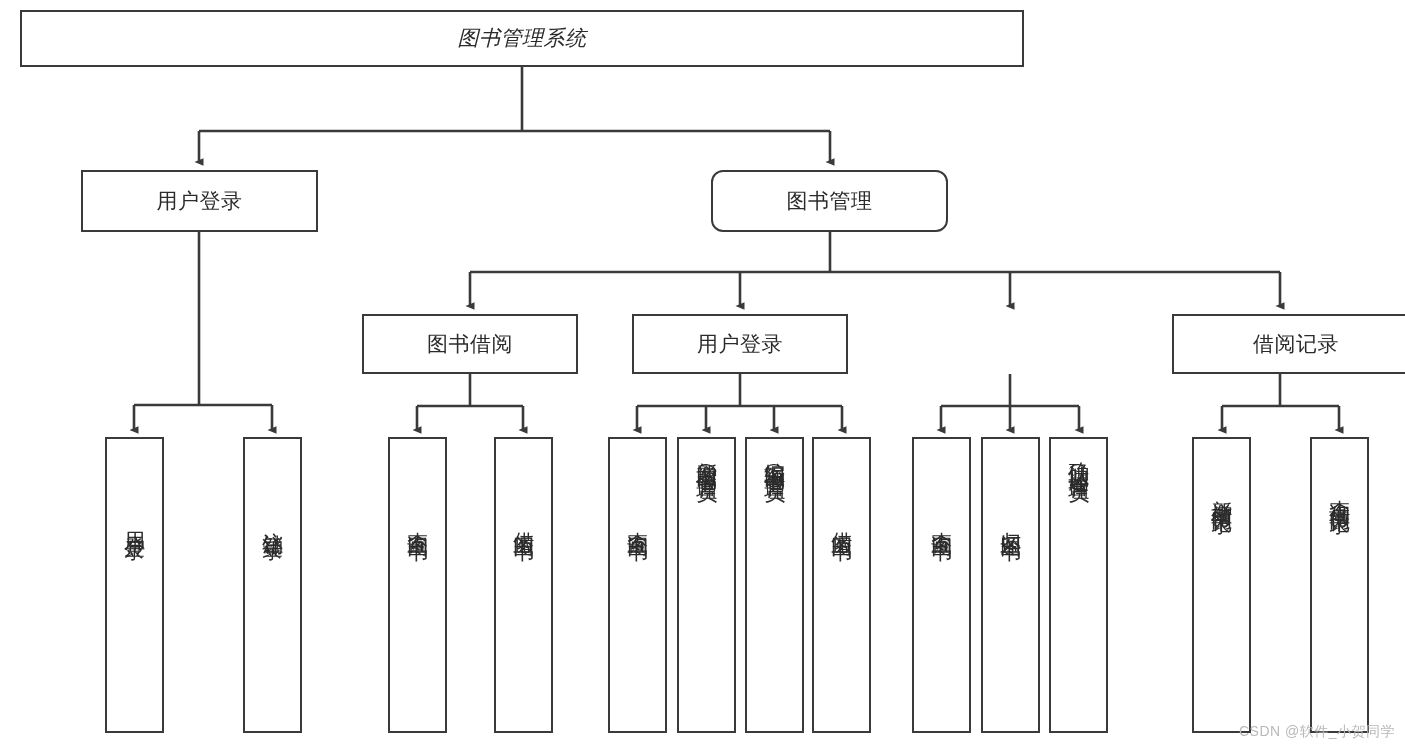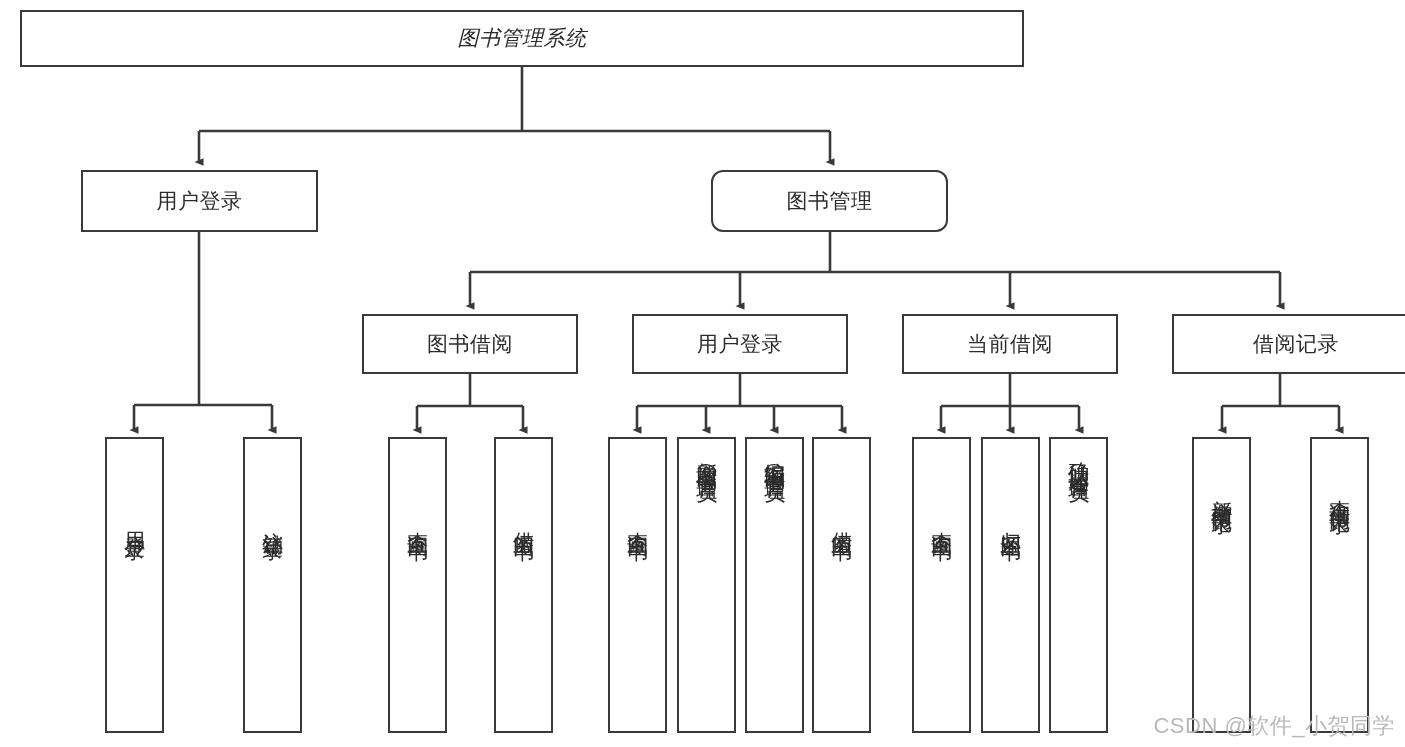--- a/index.html
+++ b/index.html
@@ -55,21 +55,21 @@
     font-size: 21px;
     line-height: 1.25;
     letter-spacing: 3px;
     color: #2b2b2b;
     max-height: 100%;
   }
   .watermark {
     position: absolute;
     right: 10px;
     bottom: 6px;
-    font-size: 22px;
+    font-size: 14px;
     color: #b9b9b9;
     white-space: nowrap;
     z-index: 5;
     letter-spacing: 0.5px;
   }
 </style>
 </head>
 <body>
 
 <div id="canvas">
@@ -134,23 +134,20 @@
   <div class="node" style="left:711px; top:170px; width:237px; height:62px;border-radius:12px;">
     <span class="label-h">图书管理</span>
   </div>
 
   <div class="node" style="left:362px; top:314px; width:216px; height:60px;">
     <span class="label-h">图书借阅</span>
   </div>
   <div class="node" style="left:632px; top:314px; width:216px; height:60px;">
     <span class="label-h">用户登录</span>
   </div>
-  <div class="node" style="left:902px; top:314px; width:216px; height:60px;">
-    <span class="label-h">当前借阅</span>
-  </div>
   <div class="node" style="left:1172px; top:314px; width:248px; height:60px;">
     <span class="label-h">借阅记录</span>
   </div>
 
   <div class="node vertical" style="left:105px; top:437px; width:59px; height:296px; padding-top:76px;">
     <span class="label-v">用户登录</span>
   </div>
   <div class="node vertical" style="left:243px; top:437px; width:59px; height:296px; padding-top:76px;">
     <span class="label-v">注销登录</span>
   </div>

